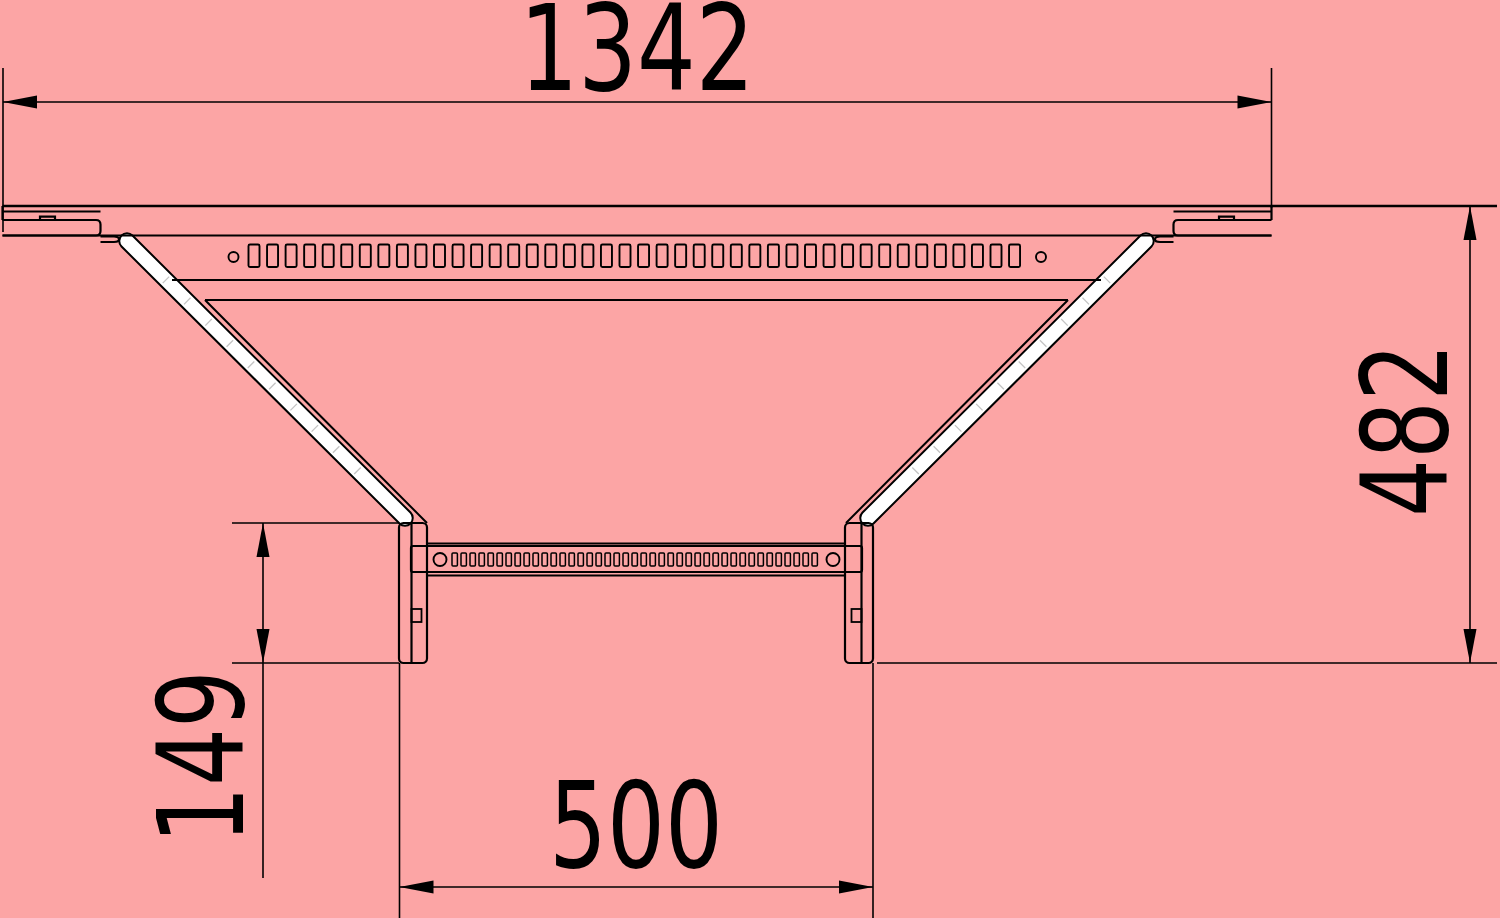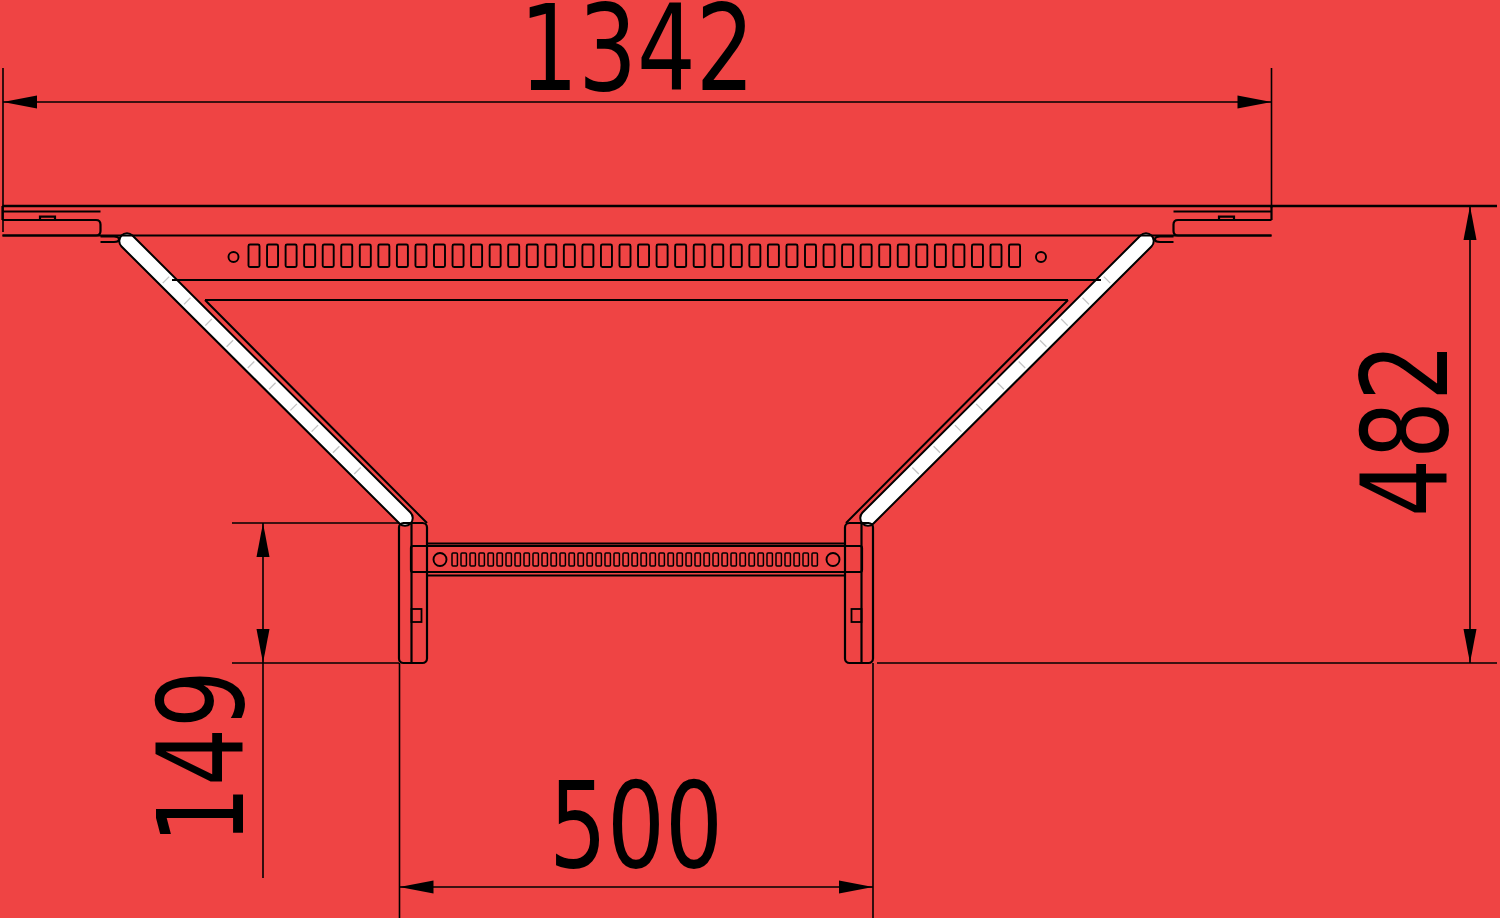--- a/index.html
+++ b/index.html
@@ -1,16 +1,16 @@
 <!DOCTYPE html>
 <html><head>
 <meta charset="utf-8">
 <style>
   html,body{margin:0;padding:0;background:#ffffff;}
-  .stage{width:1500px;height:918px;background:#ef4444;position:relative;overflow:hidden;
+  .stage{width:1500px;height:918px;background:#fca5a5;position:relative;overflow:hidden;
          font-family:"DejaVu Sans", sans-serif;}
   svg{display:block}
   text{font-family:"DejaVu Sans", sans-serif;fill:#000;}
 </style>
 </head>
 <body>
 
 <div class="stage">
 <svg viewBox="0 0 1500 918" width="1500" height="918">
 

